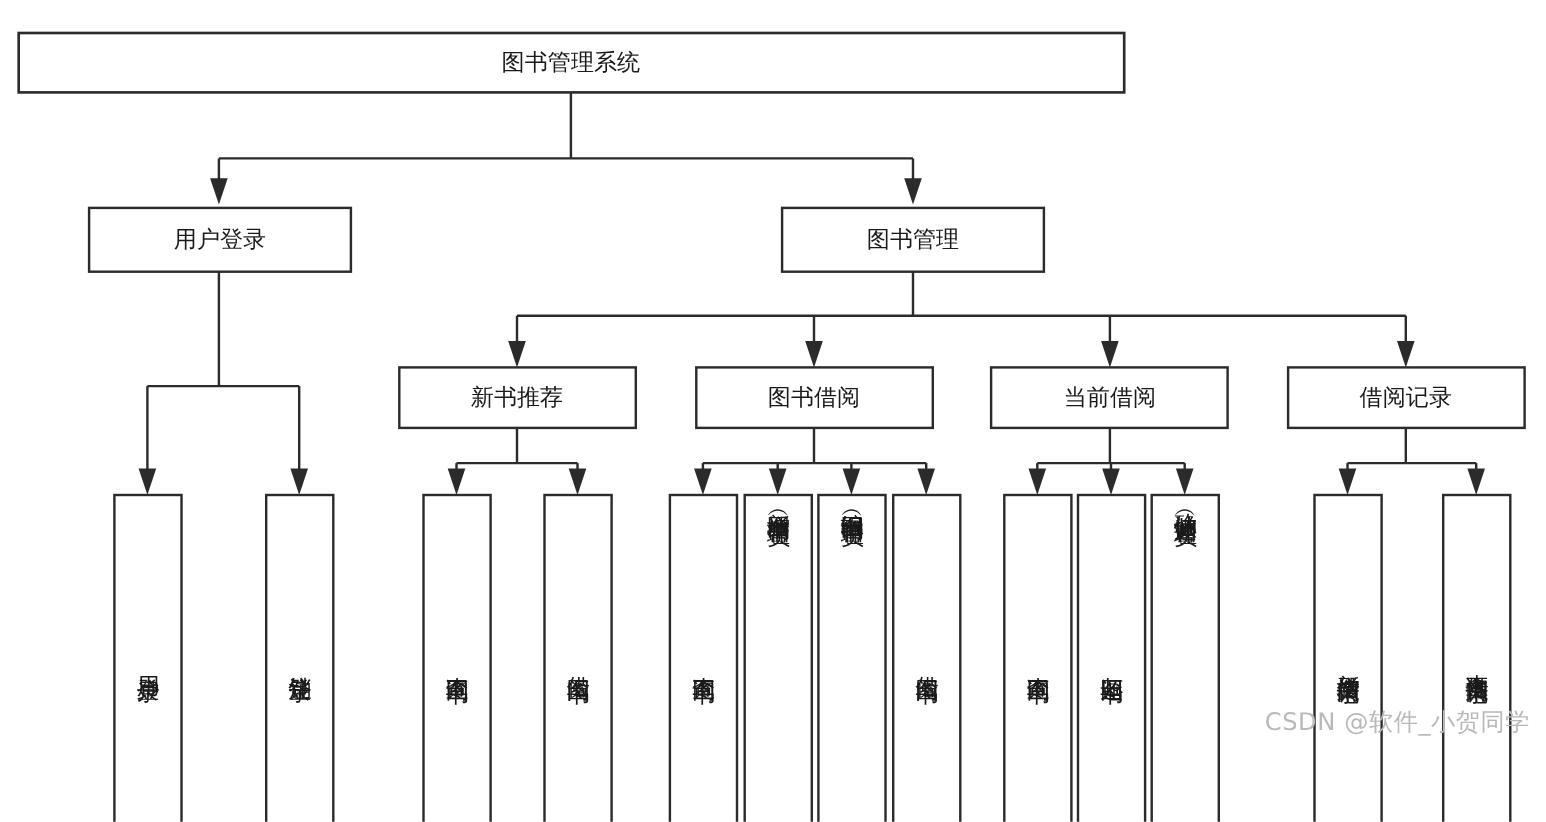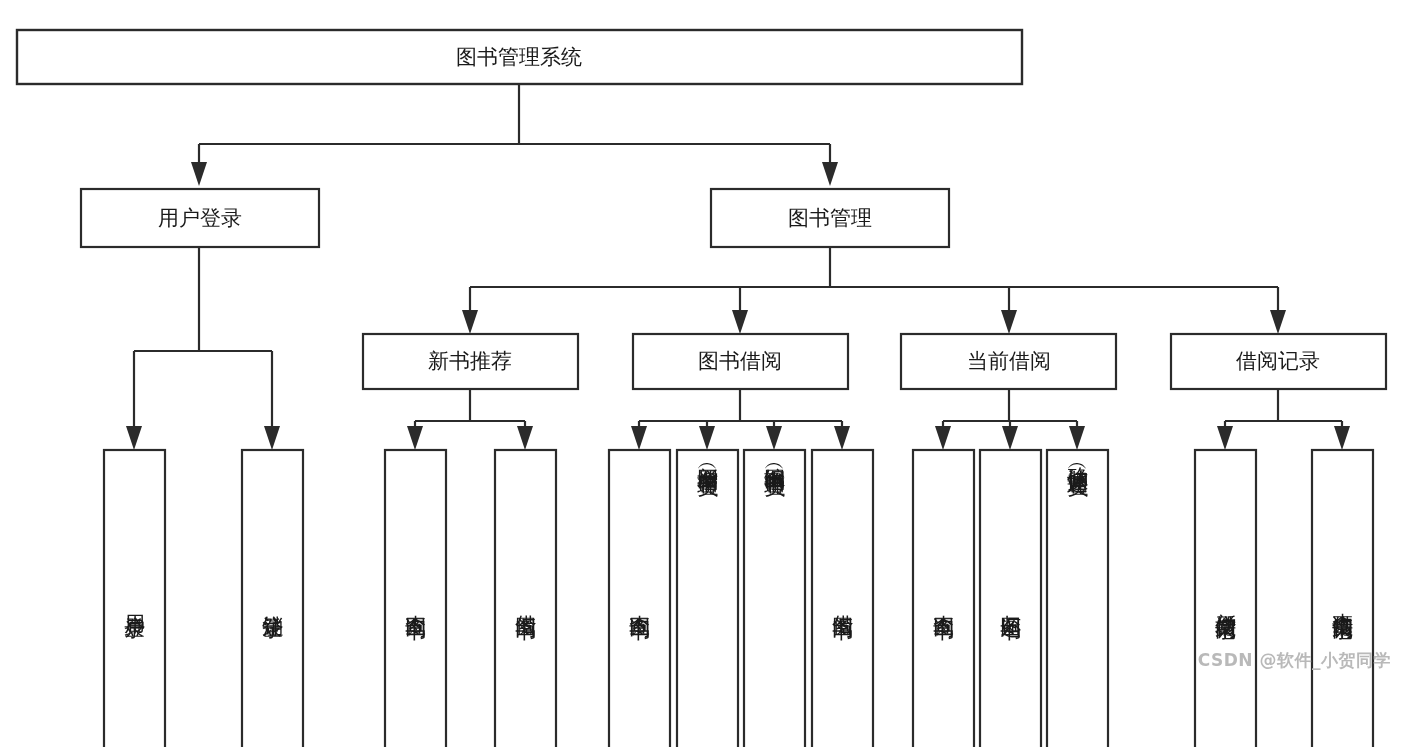--- a/index.html
+++ b/index.html
@@ -68,25 +68,24 @@
     line-height: 1.08;
     color: #1a1a1a;
     letter-spacing: 1.5px;
     white-space: nowrap;
   }
   .watermark {
     position: absolute;
     right: 14px;
     bottom: 6px;
     font-family: "DejaVu Sans", "Liberation Sans", sans-serif;
-    font-size: 17px;
+    font-size: 22px;
     color: #b9b9b9;
     letter-spacing: 0.5px;
     white-space: nowrap;
-    font-weight: bold;
   }
 </style>
 </head>
 <body>
 
 <div id="diagram-root">
 
   <svg id="diagram-canvas" viewBox="0 0 1405 747" xmlns="http://www.w3.org/2000/svg">
 
     <g>

